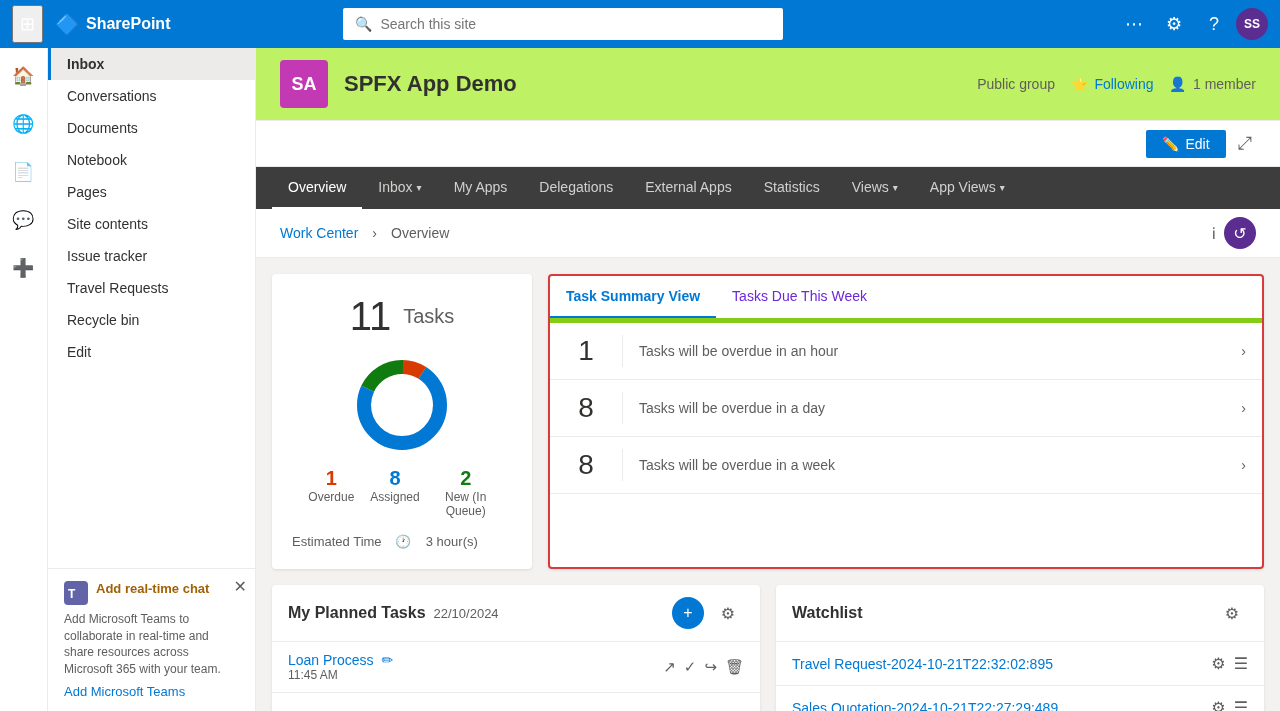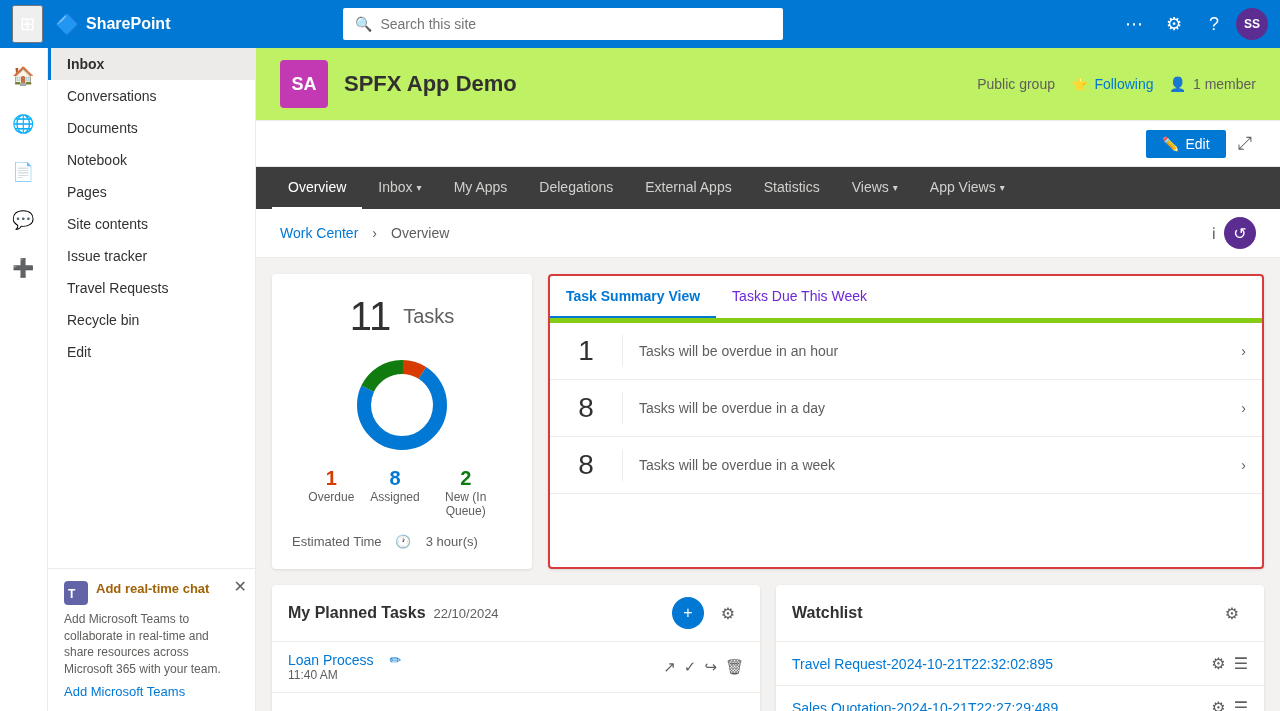--- a/index.html
+++ b/index.html
@@ -157,21 +157,21 @@
       justify-content: center; cursor: pointer; border: none; font-size: 16px;
     }
     .card-icon-btn.blue { background: #0078d4; color: white; }
     .card-icon-btn.gray { background: none; color: #605e5c; }
 
     .task-list-item {
       padding: 10px 16px; border-bottom: 1px solid #edebe9; display: flex;
       align-items: center; gap: 12px;
     }
     .task-list-item-info { flex: 1; }
-    .task-list-name { color: #0078d4; font-size: 14px; cursor: pointer; display: flex; align-items: center; gap: 16px; }
+    .task-list-name { color: #0078d4; font-size: 14px; cursor: pointer; display: flex; align-items: center; gap: 8px; }
     .task-list-time { font-size: 12px; color: #605e5c; }
     .task-list-actions { display: flex; gap: 8px; color: #605e5c; }
     .task-action-btn { background: none; border: none; cursor: pointer; color: #605e5c; font-size: 15px; }
 
     .watchlist-item {
       padding: 12px 16px; border-bottom: 1px solid #edebe9; display: flex;
       align-items: center; gap: 12px;
     }
     .watchlist-link { color: #0078d4; font-size: 14px; flex: 1; cursor: pointer; }
     .watchlist-actions { display: flex; gap: 8px; }
@@ -430,21 +430,21 @@
                   <button class="card-icon-btn blue">+</button>
                   <button class="card-icon-btn gray">⚙</button>
                 </div>
               </div>
               <div class="task-list-item">
                 <div class="task-list-item-info">
                   <div class="task-list-name">
                     <span>Loan Process</span>
                     <span>✏</span>
                   </div>
-                  <div class="task-list-time">11:40 AM</div>
+                  <div class="task-list-time">11:45 AM</div>
                 </div>
                 <div class="task-list-actions">
                   <button class="task-action-btn">↗</button>
                   <button class="task-action-btn">✓</button>
                   <button class="task-action-btn">↪</button>
                   <button class="task-action-btn">🗑</button>
                 </div>
               </div>
               <div class="task-list-item">
                 

